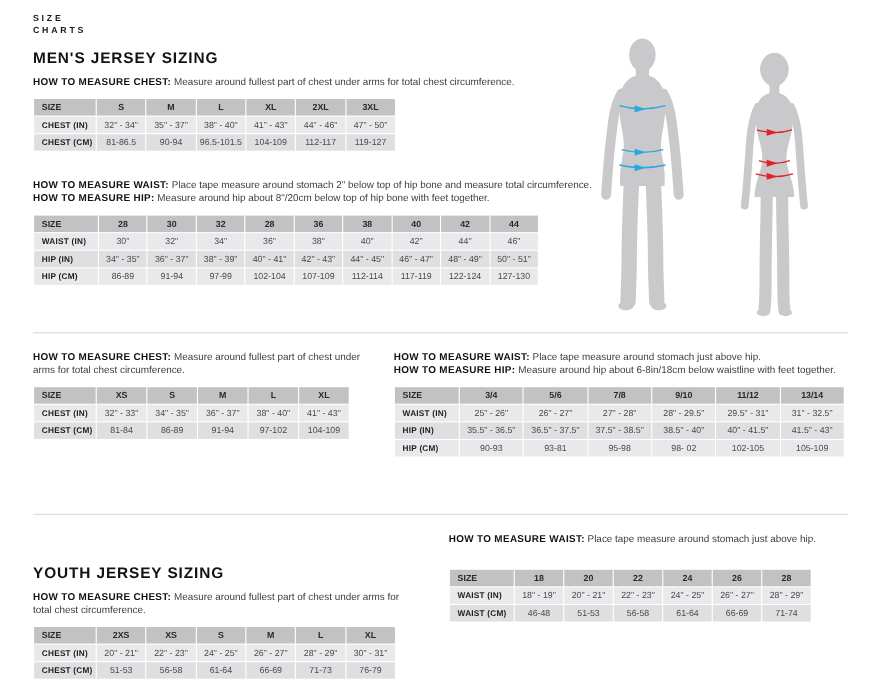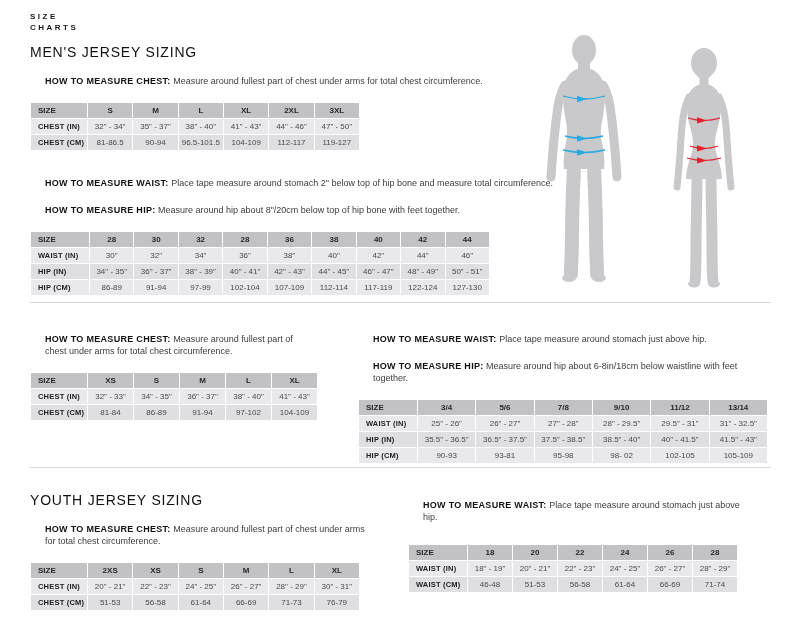--- a/index.html
+++ b/index.html
@@ -18,24 +18,24 @@
   html,body{margin:0;padding:0;}
   body{
     width:800px;height:618px;position:relative;background:#ffffff;
     font-family:"Liberation Sans", sans-serif;color:var(--ink);overflow:hidden;
   }
   .section{position:absolute;}
   .brand{
     font-size:8px;font-weight:bold;letter-spacing:2.5px;line-height:11px;color:#1a1a1c;
   }
   .heading{
-    font-size:14px;font-weight:normal;letter-spacing:0.8px;color:#121214;
+    font-size:14px;font-weight:bold;letter-spacing:0.8px;color:#121214;
     margin:0 0 8px 0;
   }
-  .howto{font-size:9px;line-height:12px;color:#3d3d40;margin:15px;}
+  .howto{font-size:9px;line-height:12px;color:#3d3d40;margin:0;}
   .howto .lbl{font-weight:bold;color:#121214;letter-spacing:0.3px;}
   table{
     border-collapse:separate;border-spacing:1.5px;table-layout:fixed;
     margin-top:9px;
   }
   th{
     background:var(--table-header);font-size:8px;font-weight:bold;color:#28282a;
     height:15px;text-align:center;padding:0 2px;white-space:nowrap;overflow:hidden;
   }
   td{
@@ -318,21 +318,21 @@
           <td>98- 02</td>
           <td>102-105</td>
           <td>105-109</td>
         </tr>
       </tbody>
     </table>
 </div>
 
 <div class="divider" style="top:467px;"></div>
 
-<div class="section" style="left:30px;top:492px;width:350px;">
+<div class="section" style="left:30px;top:512px;width:350px;">
   <h2 class="heading">YOUTH JERSEY SIZING</h2>
   <p class="howto">
     <span class="lbl">HOW TO MEASURE CHEST:</span>
     <span>Measure around fullest part of chest under arms for total chest circumference.</span>
   </p>
   <table class="t-youth-jersey">
       <thead>
         <tr>
           <th>SIZE</th>
           <th>2XS</th>

